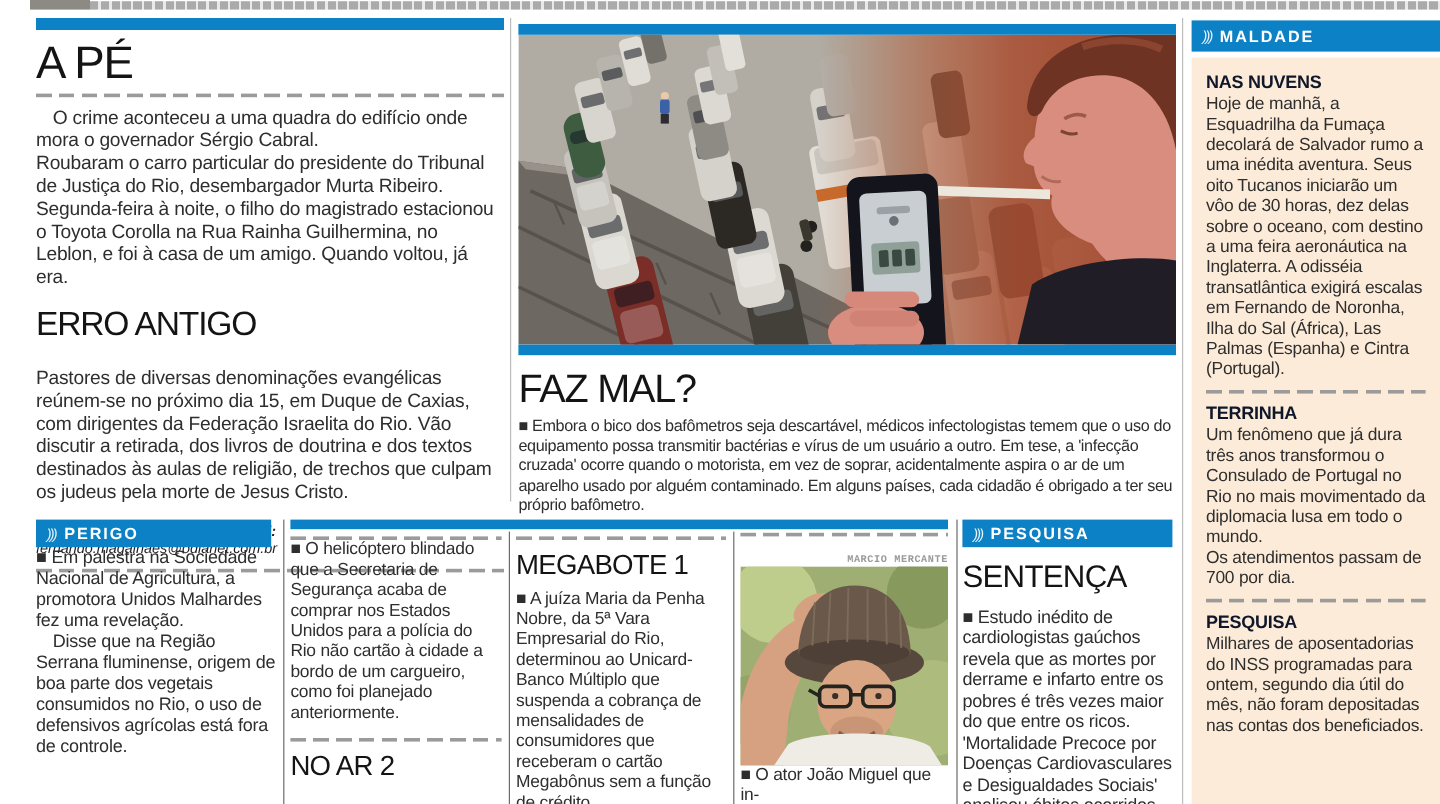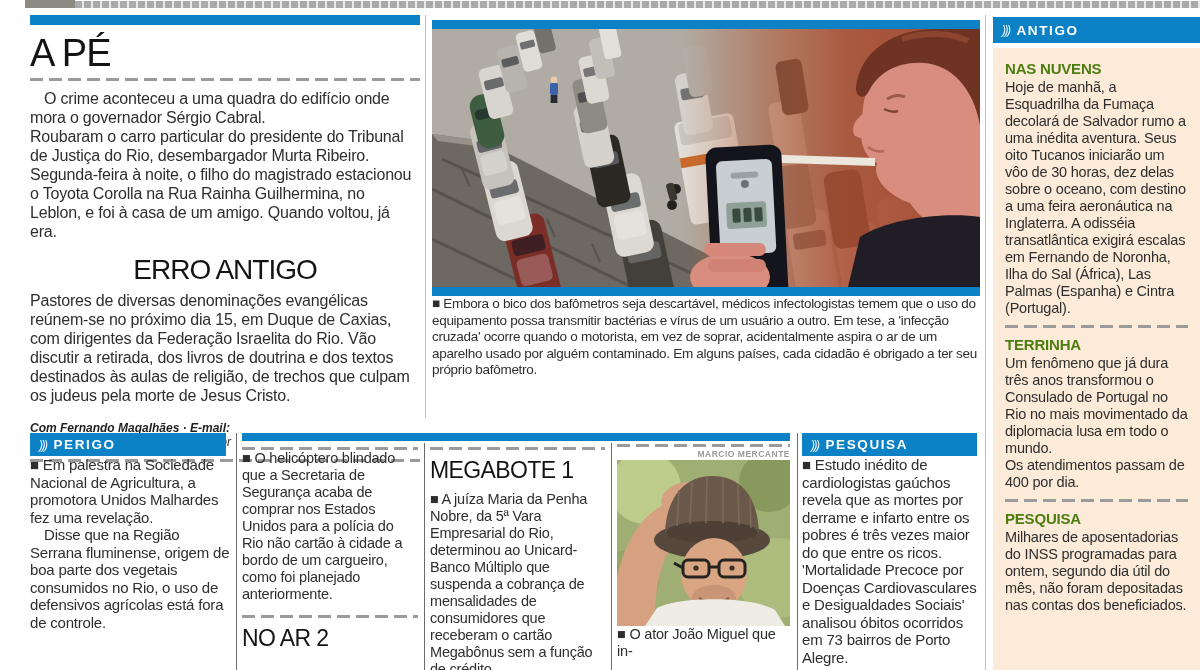--- a/index.html
+++ b/index.html
@@ -26,21 +26,21 @@
   .dash { height:3px; background:repeating-linear-gradient(90deg,#9b9b9b 0 13px,transparent 13px 19px); }
   .vline { position:absolute; width:1px; background:#6b6b6b; }
   .vline-light { background:#bdbdbd; }
   .bluebar { background:#0d81c5; }
 
   .sechdr { background:#0d81c5; color:#fff; display:flex; align-items:center;
             height:23px; padding:0 9px; font-size:13.5px; font-weight:700; letter-spacing:1.6px; }
   .sechdr .ic { font-weight:400; font-style:italic; letter-spacing:-1.5px; margin-right:7px; opacity:.9; font-size:12px; }
 
   .curtas-panel { background:#fcebd8; }
-  .curtas-title { font-size:15px; font-weight:800; color:#4d7c0f; margin:0 0 2px 0; letter-spacing:-0.2px; }
+  .curtas-title { font-size:15px; font-weight:800; color:#0f172a; margin:0 0 2px 0; letter-spacing:-0.2px; }
 
   .byline { font-size:12px; font-style:italic; color:#1f1f1f; }
   .byline .bd { font-weight:700; }
   .credit { font-size:8.5px; color:#9a9a9a; text-align:right; letter-spacing:.5px; font-weight:700; }
 
   .topstrip { background:repeating-linear-gradient(90deg,#aaaaaa 0 7px,#e9e9e9 7px 9px); }
 </style>
 </head>
 <body>
 
@@ -55,21 +55,21 @@
   <div class="vline" style="left:424px;top:443px;height:227px;"></div>
   <div class="vline" style="left:611px;top:443px;height:227px;"></div>
   <div class="vline" style="left:797px;top:433px;height:237px;"></div>
 
   <div class="abs" style="left:30px;top:15px;width:390px;">
     <div class="bluebar" style="height:10px;margin-bottom:10px;"></div>
     <h1 class="hl hl-xl">A PÉ</h1>
     <div class="dash" style="margin:7px 0 8px 0;"></div>
     <p class="bt bt-l ind">O crime aconteceu a uma quadra do edifício onde mora o governador Sérgio Cabral.</p>
     <p class="bt bt-l">Roubaram o carro particular do presidente do Tribunal de Justiça do Rio, desembargador Murta Ribeiro. Segunda-feira à noite, o filho do magistrado estacionou o Toyota Corolla na Rua Rainha Guilhermina, no Leblon, e foi à casa de um amigo. Quando voltou, já era.</p>
-    <h2 class="hl hl-lg" style="margin:16px 0 7px 0;text-align:center;">ERRO ANTIGO</h2>
+    <h2 class="hl hl-lg" style="margin:16px 0 22px 0;">ERRO ANTIGO</h2>
     <p class="bt bt-l">Pastores de diversas denominações evangélicas reúnem-se no próximo dia 15, em Duque de Caxias, com dirigentes da Federação Israelita do Rio. Vão discutir a retirada, dos livros de doutrina e dos textos destinados às aulas de religião, de trechos que culpam os judeus pela morte de Jesus Cristo.</p>
     <p class="byline" style="margin:16px 0 0 0;">
       <span class="bd">Com Fernando Magalhães · E-mail:</span>
       <span>fernando.magalhaes@odianet.com.br</span>
     </p>
     <div class="dash" style="margin-top:10px;"></div>
   </div>
 
   <div class="abs" style="left:432px;top:20px;width:548px;">
     <div class="bluebar" style="height:9px;"></div>
@@ -241,38 +241,39 @@
       </g>
       <g>
         <ellipse cx="298" cy="248" rx="40" ry="24" fill="#d98d7e"></ellipse>
         <rect x="272" y="214" width="62" height="13" rx="6.5" fill="#d6897a"></rect>
         <rect x="276" y="230" width="58" height="13" rx="6.5" fill="#d08375"></rect>
       </g>
     </svg>
 
     <div class="bluebar" style="height:9px;"></div>
 
+    <h2 class="hl hl-fm" style="margin:12px 0 8px 0;">FAZ MAL?</h2>
     <p class="bt bt-fm">■ Embora o bico dos bafômetros seja descartável, médicos infectologistas temem que o uso do equipamento possa transmitir bactérias e vírus de um usuário a outro. Em tese, a 'infecção cruzada' ocorre quando o motorista, em vez de soprar, acidentalmente aspira o ar de um aparelho usado por alguém contaminado. Em alguns países, cada cidadão é obrigado a ter seu próprio bafômetro.</p>
   </div>
 
   <div class="abs" style="left:993px;top:17px;width:207px;">
     <div class="sechdr" style="height:26px;">
       <span class="ic">)))</span>
-      <span>ANTIGO</span>
+      <span>MALDADE</span>
     </div>
     <div class="curtas-panel" style="margin-top:5px;height:622px;padding:12px 12px 0 12px;box-sizing:border-box;">
       <div>
         <p class="curtas-title">NAS NUVENS</p>
         <p class="bt bt-s">Hoje de manhã, a Esquadrilha da Fumaça decolará de Salvador rumo a uma inédita aventura. Seus oito Tucanos iniciarão um vôo de 30 horas, dez delas sobre o oceano, com destino a uma feira aeronáutica na Inglaterra. A odisséia transatlântica exigirá escalas em Fernando de Noronha, Ilha do Sal (África), Las Palmas (Espanha) e Cintra (Portugal).</p>
       </div>
       <div class="dash" style="margin:8px 0;"></div>
       <div>
         <p class="curtas-title">TERRINHA</p>
         <p class="bt bt-s">Um fenômeno que já dura três anos transformou o Consulado de Portugal no Rio no mais movimentado da diplomacia lusa em todo o mundo.</p>
-        <p class="bt bt-s">Os atendimentos passam de 400 por dia.</p>
+        <p class="bt bt-s">Os atendimentos passam de 700 por dia.</p>
       </div>
       <div class="dash" style="margin:8px 0;"></div>
       <div>
         <p class="curtas-title">PESQUISA</p>
         <p class="bt bt-s">Milhares de aposentadorias do INSS programadas para ontem, segundo dia útil do mês, não foram depositadas nas contas dos beneficiados.</p>
 
       </div>
     </div>
   </div>
 
@@ -298,21 +299,21 @@
 
   <div class="abs" style="left:430px;top:447px;width:175px;">
     <div class="dash"></div>
     <h3 class="hl hl-sm" style="margin:10px 0 9px 0;">MEGABOTE 1</h3>
     <p class="bt bt-s">■ A juíza Maria da Penha Nobre, da 5ª Vara Empresarial do Rio, determinou ao Unicard-Banco Múltiplo que suspenda a cobrança de mensalidades de consumidores que receberam o cartão Megabônus sem a função de crédito.</p>
 
   </div>
 
   <div class="abs" style="left:617px;top:444px;width:173px;">
     <div class="dash"></div>
-    <div class="credit" style="margin:2px 0 1px 0;">MARCIO MERCANTE</div>
+    <div class="credit" style="margin:14px 0 1px 0;font-family:Liberation Mono, monospace;">MARCIO MERCANTE</div>
 
     <svg width="173" height="166" viewBox="0 0 173 166" style="display:block;">
       <rect width="173" height="166" fill="#9fae72"></rect>
       <circle cx="28" cy="28" r="36" fill="#c9d795" opacity="0.75"></circle>
       <circle cx="152" cy="22" r="30" fill="#7e9054" opacity="0.7"></circle>
       <circle cx="160" cy="118" r="40" fill="#b7c386" opacity="0.6"></circle>
       <circle cx="12" cy="120" r="30" fill="#8a9a60" opacity="0.5"></circle>
       <g>
         <path d="M0,166 L0,118 C8,78 28,52 52,42 L72,36 L82,58 C62,68 46,92 40,128 L36,166 Z" fill="#d6a181"></path>
         <ellipse cx="62" cy="36" rx="19" ry="12" fill="#d6a181" transform="rotate(-28 62 36)"></ellipse>
@@ -338,17 +339,18 @@
     </svg>
 
     <p class="bt bt-s">■ O ator João Miguel que in-</p>
   </div>
 
   <div class="abs" style="left:802px;top:433px;width:175px;">
     <div class="sechdr">
       <span class="ic">)))</span>
       <span>PESQUISA</span>
     </div>
+    <h3 class="hl hl-sm" style="margin:12px 0 13px 0;font-size:26px;">SENTENÇA</h3>
     <p class="bt bt-m">■ Estudo inédito de cardiologistas gaúchos revela que as mortes por derrame e infarto entre os pobres é três vezes maior do que entre os ricos. 'Mortalidade Precoce por Doenças Cardiovasculares e Desigualdades Sociais' analisou óbitos ocorridos em 73 bairros de Porto Alegre.</p>
 
   </div>
 
 </div>
 
 </body></html>

